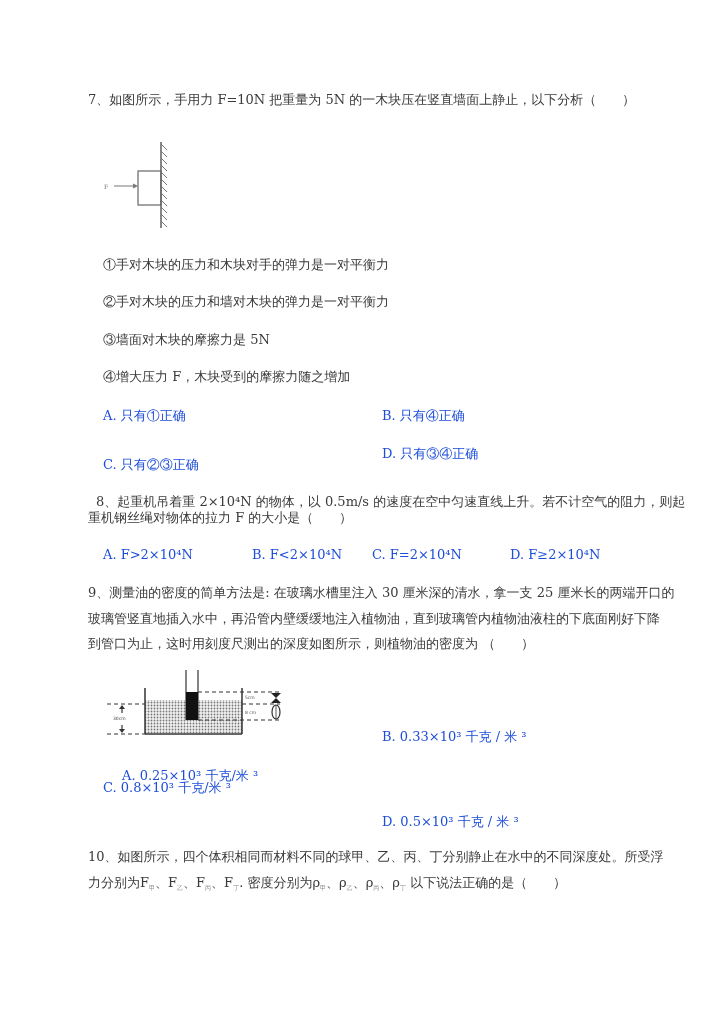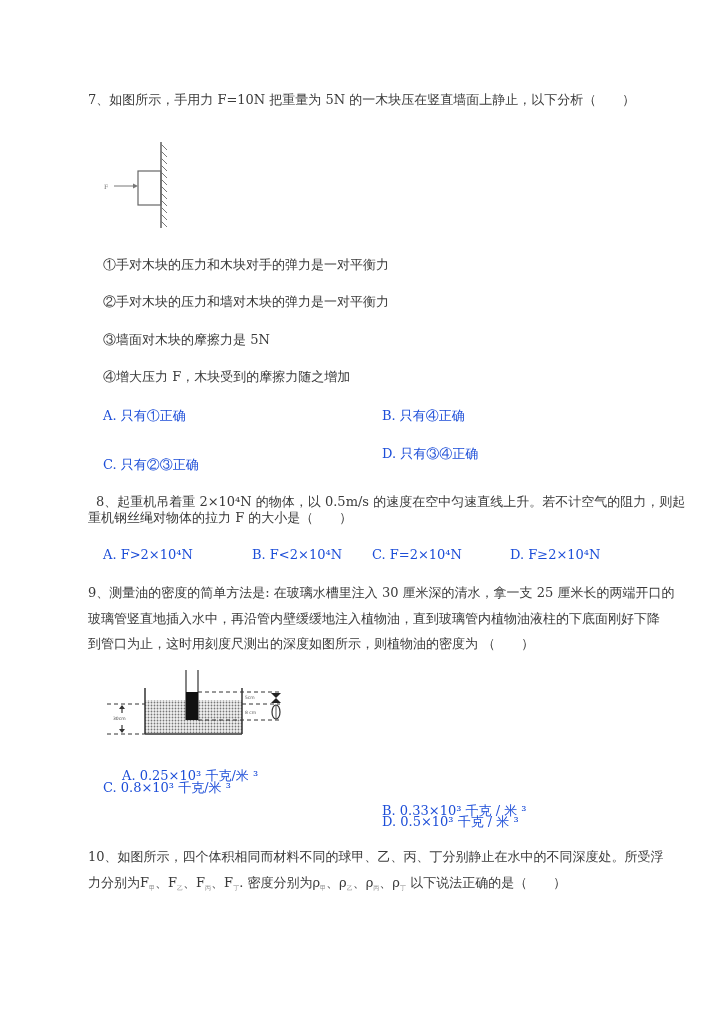--- a/index.html
+++ b/index.html
@@ -117,20 +117,20 @@
     <polygon points="166,25 176,25 171,30" fill="#222"></polygon>
     <polygon points="166,35 176,35 171,30" fill="#222"></polygon>
     <ellipse cx="171" cy="44" rx="4" ry="7" fill="none" stroke="#333" stroke-width="1.2"></ellipse>
     <line x1="171" y1="37" x2="171" y2="51" stroke="#333" stroke-width="0.8"></line>
     <text x="140" y="31" font-size="4.5" fill="#555" font-family="DejaVu Sans, sans-serif">5cm</text>
     <text x="140" y="46" font-size="4.5" fill="#555" font-family="DejaVu Sans, sans-serif">8 cm</text>
   </svg>
 </div>
 
 <div class="opt" style="left:103px; top:767px;margin-left:19px;">A.  0.25×10³  千克/米 ³</div>
-<div class="opt" style="left:382px; top:802px;">B.  0.33×10³ 千克 / 米  ³</div>
+<div class="opt" style="left:382px; top:728px;">B.  0.33×10³ 千克 / 米  ³</div>
 <div class="opt" style="left:103px; top:779px;">C.  0.8×10³ 千克/米  ³</div>
 <div class="opt" style="left:382px; top:813px;">D.  0.5×10³ 千克 / 米  ³</div>
 
 <div class="line" style="left:88px; top:848px;">10、如图所示，四个体积相同而材料不同的球甲、乙、丙、丁分别静止在水中的不同深度处。所受浮</div>
 <div class="line" style="left:88px; top:874px;">
   <span>力分别为</span><span>F</span><span class="sub-tiny">甲</span><span>、</span><span>F</span><span class="sub-tiny">乙</span><span>、</span><span>F</span><span class="sub-tiny">丙</span><span>、</span><span>F</span><span class="sub-tiny">丁</span><span>. 密度分别为</span><span>ρ</span><span class="sub-tiny">甲</span><span>、</span><span>ρ</span><span class="sub-tiny">乙</span><span>、</span><span>ρ</span><span class="sub-tiny">丙</span><span>、</span><span>ρ</span><span class="sub-tiny">丁</span><span> 以下说法正确的是（　　）</span>
 </div>
 
 </body></html>

